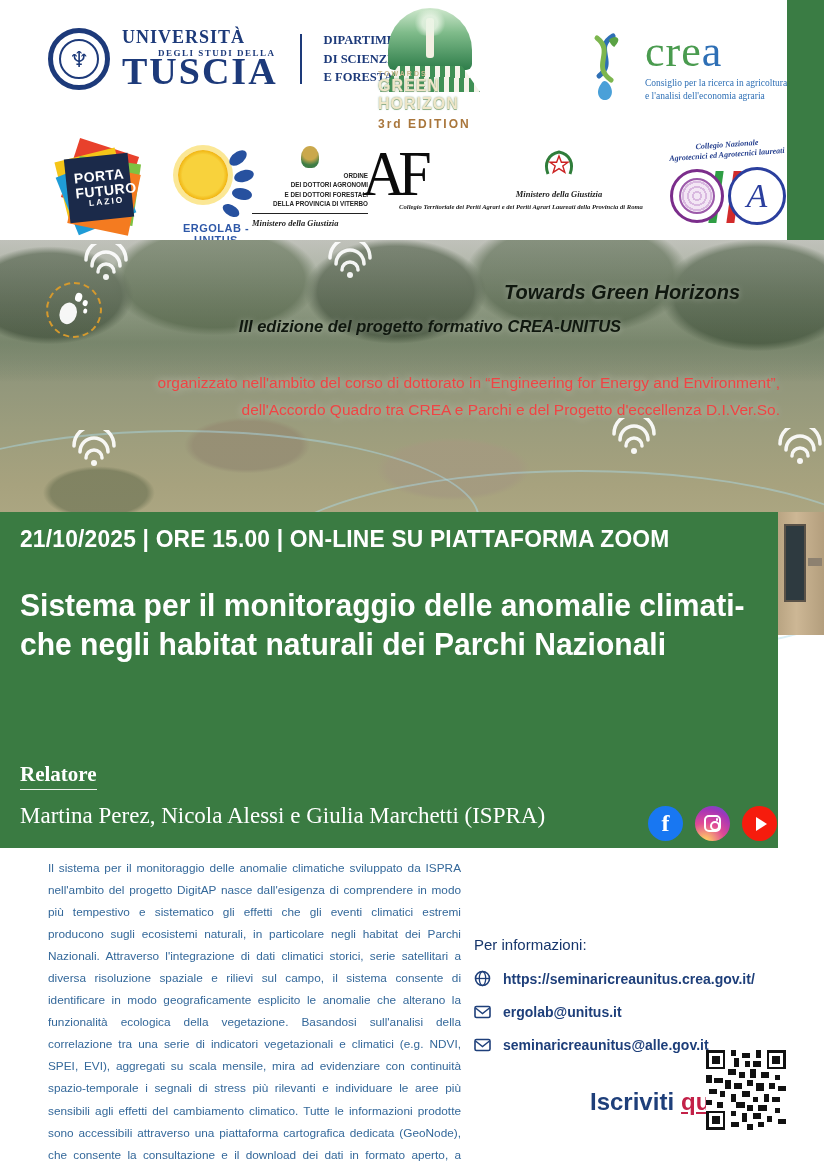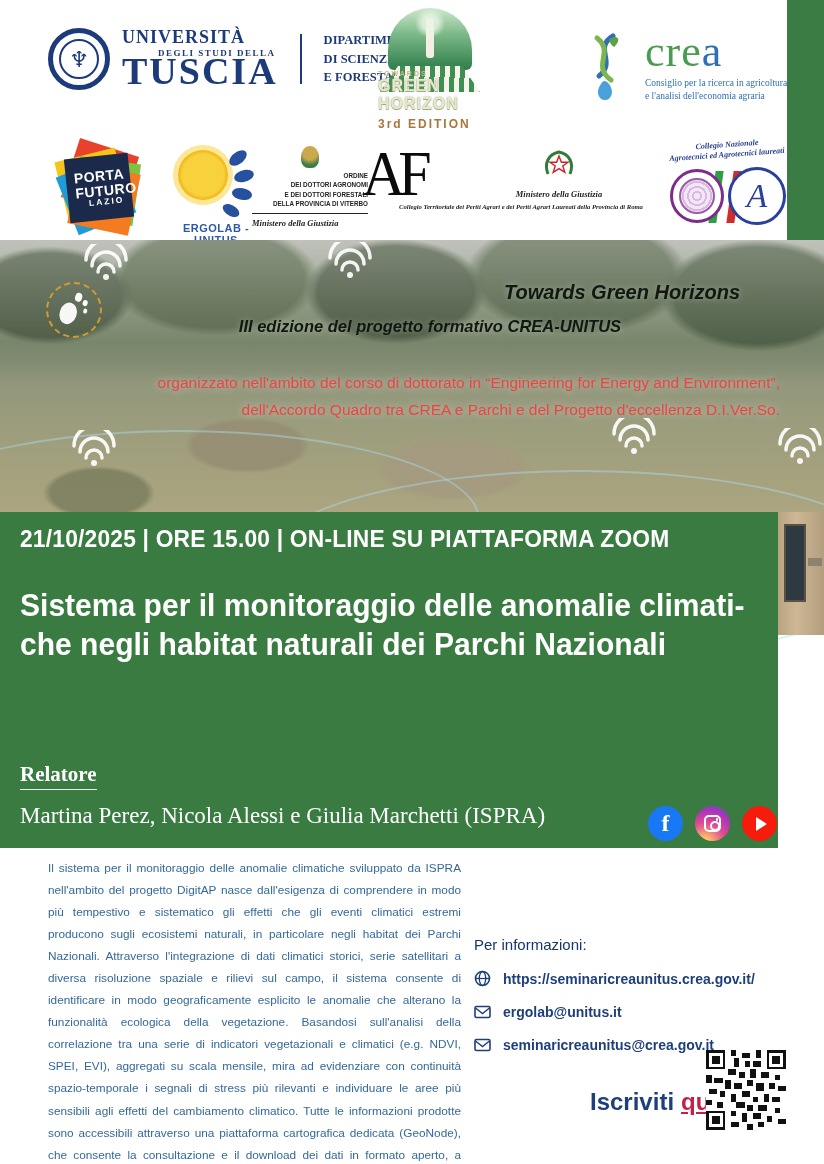--- a/index.html
+++ b/index.html
@@ -375,21 +375,21 @@
         <rect x="1" y="1.5" width="15" height="11" rx="1.5" fill="none" stroke="#1e3f7a" stroke-width="1.6"></rect>
         <polyline points="1.5,3 8.5,8.5 15.5,3" fill="none" stroke="#1e3f7a" stroke-width="1.4"></polyline>
       </svg>
       <a class="info-link" href="#">ergolab@unitus.it</a>
     </div>
     <div class="info-item">
       <svg width="17" height="14" viewBox="0 0 17 14">
         <rect x="1" y="1.5" width="15" height="11" rx="1.5" fill="none" stroke="#1e3f7a" stroke-width="1.6"></rect>
         <polyline points="1.5,3 8.5,8.5 15.5,3" fill="none" stroke="#1e3f7a" stroke-width="1.4"></polyline>
       </svg>
-      <a class="info-link" href="#">seminaricreaunitus@crea.gov.it</a>
+      <a class="info-link" href="#">seminaricreaunitus@alle.gov.it</a>
     </div>
   </div>
 
   <div class="register">
     <span>Iscriviti</span><a class="qui" href="#">qui</a>
   </div>
 
   <svg class="qr" viewBox="0 0 29 29" shape-rendering="crispEdges">
     <rect width="29" height="29" fill="#fff"></rect>
     <g fill="#111">

